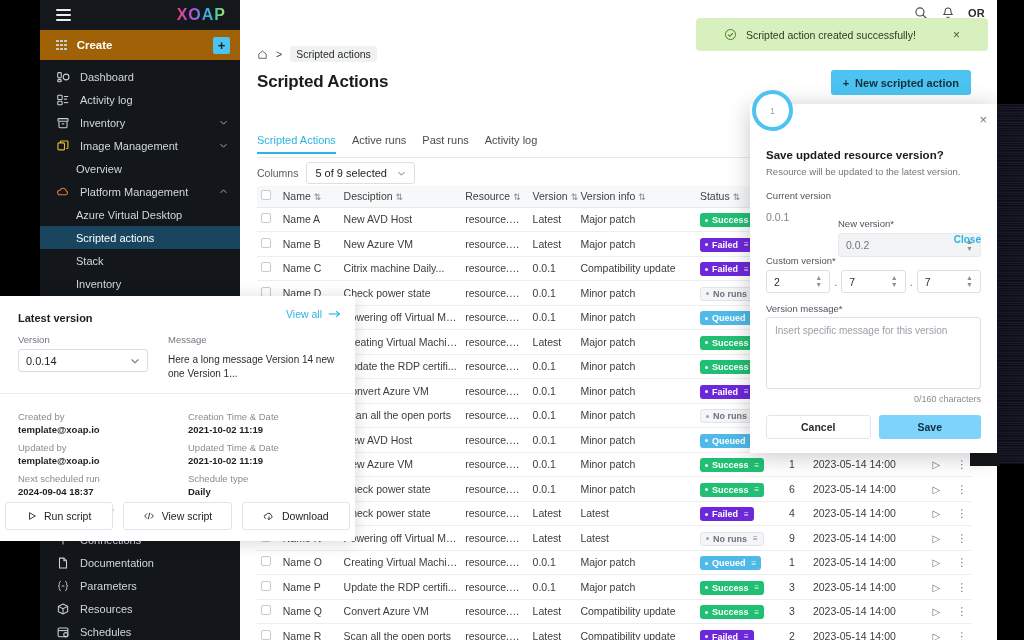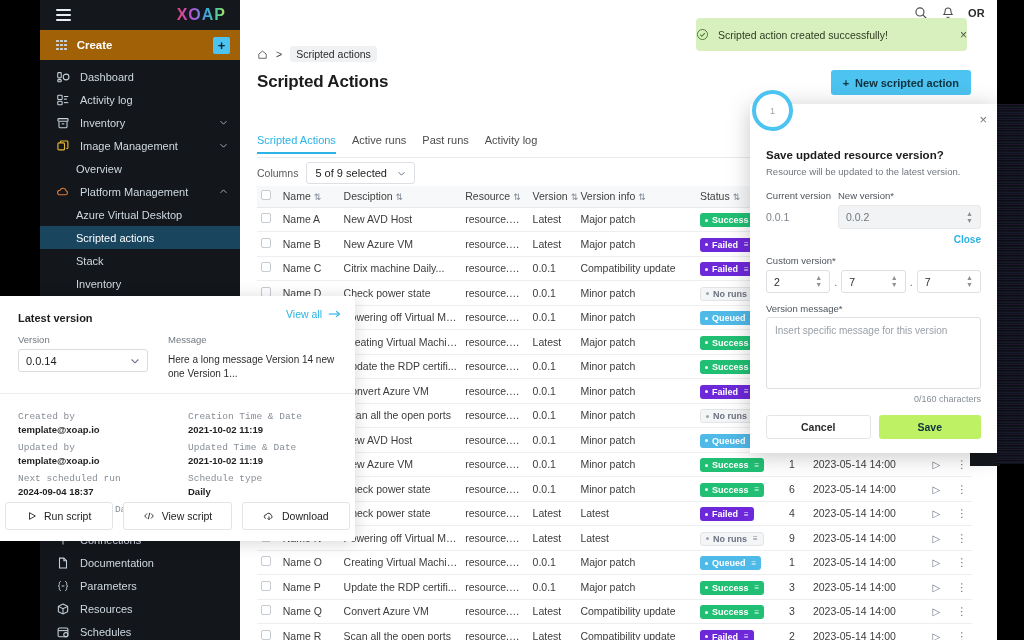--- a/index.html
+++ b/index.html
@@ -125,23 +125,23 @@
   .badge.failed{background:#6d28d9;}
   .badge.queued{background:#4fb9e8;}
   .badge.noruns{background:#f4f5f6; color:#6b7280; border:1px solid #e2e5e8;}
   .badge.noruns .dot{background:#9aa3ad;}
 
   .run-ic { color:#6b7280; font-size:10px; }
   .more-ic { color:#6b7280; font-size:11px; letter-spacing:0; line-height:8px;}
 
   
   .toast {
-    position:absolute; left:696px; top:18px; width:271px; height:33px;
+    position:absolute; left:696px; top:18px; width:292px; height:33px;
     background:#d8f0bd; border-radius:4px; display:flex; align-items:center;
-    padding:0 0; gap:9px; z-index:40;
+    padding:0 28px; gap:9px; z-index:40;
   }
   .toast .msg { font-size:10.5px; color:#2f3b22; flex:1; font-weight:400;}
   .toast .x { color:#4a5540; font-size:12px; cursor:pointer;}
 
   
   .lv-card {
     position:absolute; left:0; top:296px; width:355px; height:245px;
     background:#ffffff; box-shadow:0 2px 16px rgba(0,0,0,.16); z-index:35;
   }
   .lv-top { padding:12px 14px 0 18px; }
@@ -153,21 +153,21 @@
   .lv-f1 { width:130px; } .lv-f2 { flex:1; padding-left:20px;}
   .lv-lab { font-size:9.5px; color:#707880; margin-bottom:4px; }
   .lv-sel {
     height:23px; border:1px solid #d9dde1; border-radius:3px; background:#fff;
     display:flex; align-items:center; justify-content:space-between;
     padding:0 7px; font-size:11px; color:#1d1d1d; cursor:pointer;
   }
   .lv-msg { font-size:10px; color:#2d2d2d; padding-top:4px; line-height:14px;}
   .lv-divider { height:1px; background:#ececee; margin:12px 0 0 0;}
   .lv-meta { display:grid; grid-template-columns: 170px 1fr; padding:10px 14px 0 18px; row-gap:0;}
-  .lv-meta .k { font-size:9.5px; color:#868d95; padding-top:7px;font-family:Liberation Mono, monospace;}
+  .lv-meta .k { font-size:9.5px; color:#868d95; padding-top:7px;}
   .lv-meta .v { font-size:9.5px; color:#1f1f1f; font-weight:700; padding-top:2px;}
   .lv-actions { position:absolute; left:0; bottom:0; width:100%; height:39px; display:flex; }
   .lv-btn {
     flex:1; margin:0 5px; border:1px solid #e2e5e8; border-radius:3px; background:#fff;
     display:flex; align-items:center; justify-content:center; gap:7px;
     font-size:10.5px; color:#1d1d1d; cursor:pointer; height:28px; font-family:"Liberation Sans",sans-serif;
   }
 
   
   .modal {
@@ -180,21 +180,21 @@
     position:absolute; left:2px; top:-14px; width:41px; height:41px; border-radius:50%;
     border:4px solid #4cc3f0; background:#fff;
     display:flex; align-items:center; justify-content:center;
     font-size:9px; color:#9aa3ad;
   }
   .modal-h { position:absolute; left:16px; top:45px; font-size:11.5px; font-weight:700; color:#1b1b1b;}
   .modal-sub { position:absolute; left:16px; top:62px; font-size:9.5px; color:#6f767e;}
   .mf-row { position:absolute; left:16px; top:86px; right:16px; display:flex; }
   .mf-lab { font-size:9.5px; color:#4e555c; }
   .mf-cur { width:72px; }
-  .mf-new { flex:1; }
+  .mf-new { flex:1;margin-top:28px; }
   .mf-curval { font-size:10.5px; color:#7c838a; padding-top:10px;}
   .mf-input {
     margin-top:4px; height:24px; background:#f2f3f5; border:1px solid #e7e9eb; border-radius:3px;
     display:flex; align-items:center; justify-content:space-between; padding:0 7px;
     font-size:10.5px; color:#6f767e;
   }
   .stepper { display:flex; flex-direction:column; gap:1px; color:#8a9199; font-size:7px; line-height:6px;}
   .modal-closelink { position:absolute; right:16px; top:130px; font-size:10px; color:#2bb3e3; font-weight:700; cursor:pointer;}
   .cv-lab { position:absolute; left:16px; top:151px; font-size:9.5px; color:#4e555c;text-align:center;}
   .cv-row { position:absolute; left:16px; right:16px; top:166px; display:flex; align-items:center; gap:4px;}
@@ -210,21 +210,21 @@
     border:1px solid #dcdfe3; border-radius:3px; background:#fff; padding:7px 8px;
     font-size:10px; color:#9aa1a8;
   }
   .vm-count { position:absolute; right:16px; top:290px; font-size:9px; color:#868d95;}
   .modal-btns { position:absolute; left:16px; right:16px; bottom:14px; display:flex; gap:8px;}
   .m-btn {
     flex:1; height:24px; border-radius:3px; font-size:10.5px; font-weight:700; cursor:pointer;
     display:flex; align-items:center; justify-content:center; font-family:"Liberation Sans",sans-serif;
   }
   .m-cancel { background:#fff; border:1px solid #e2e5e8; color:#2a2a2a;}
-  .m-save { background:#bef264; border:none; color:#0f3040;}
+  .m-save { background:#7dd3fc; border:none; color:#0f3040;}
 
   
   .right-noise {
     position:absolute; left:997px; top:104px; width:27px; height:360px;
     background: repeating-linear-gradient(0deg,#0a0a12 0px,#1d2636 2px,#060608 3px,#2a2140 5px);
     opacity:.95; z-index:45;
   }
   .dark-bottom-nub {
     position:absolute; left:970px; top:440px; width:30px; height:26px; background:#14181d; z-index:44;
   }

